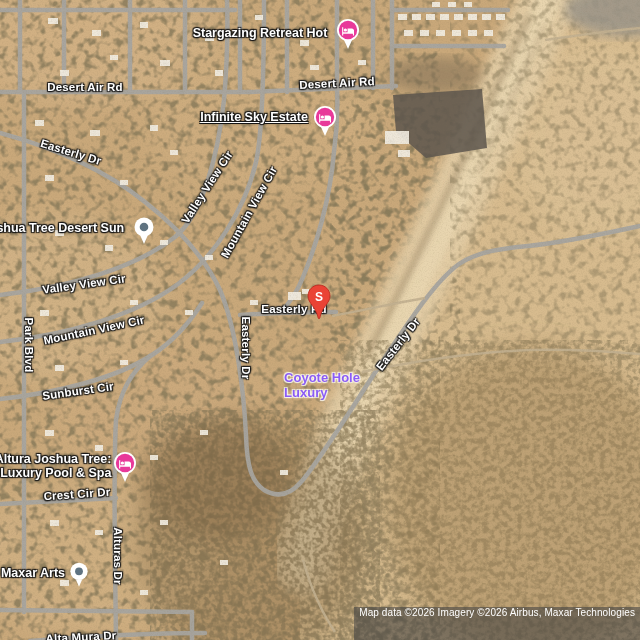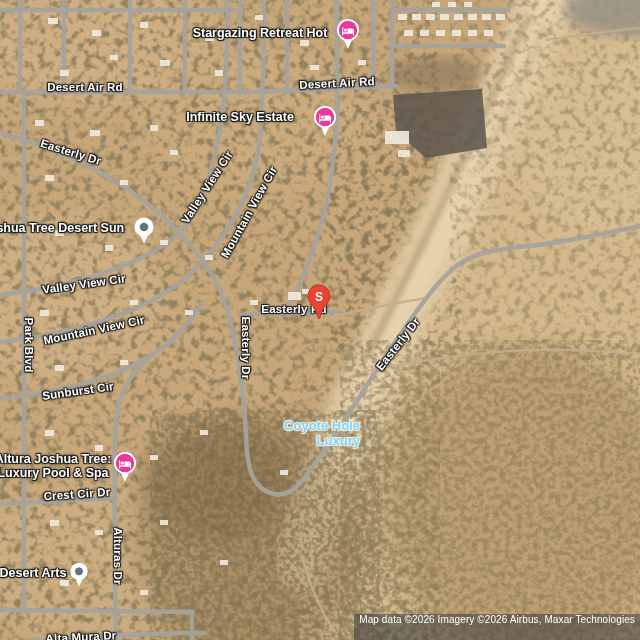--- a/index.html
+++ b/index.html
@@ -10,43 +10,42 @@
   #terrain{position:absolute;left:0;top:0;}
   
   .rl{
     position:absolute;white-space:nowrap;z-index:5;
     color:#fff;font:700 11.5px "Liberation Sans",sans-serif;letter-spacing:.2px;
     text-shadow:-1px -1px 1px rgba(25,25,25,.95),1px -1px 1px rgba(25,25,25,.95),
                 -1px 1px 1px rgba(25,25,25,.95),1px 1px 1px rgba(25,25,25,.95),0 0 3px rgba(0,0,0,.7);
   }
   
   .pl{
-    position:absolute;white-space:nowrap;z-index:6;text-align:center;line-height:15.5px;
+    position:absolute;white-space:nowrap;z-index:6;text-align:right;line-height:15.5px;
     color:#fff;font:700 12.5px "Liberation Sans",sans-serif;
     text-shadow:-1px -1px 1px rgba(20,20,20,.95),1px -1px 1px rgba(20,20,20,.95),
                 -1px 1px 1px rgba(20,20,20,.95),1px 1px 1px rgba(20,20,20,.95),0 0 3px rgba(0,0,0,.75);
     cursor:pointer;
   }
   
   .al{
-    position:absolute;white-space:nowrap;z-index:5;text-align:right;line-height:13.5px;
-    color:#7dd3fc;font:700 13px "Liberation Sans",sans-serif;
+    position:absolute;white-space:nowrap;z-index:5;text-align:left;line-height:13.5px;
+    color:#8b5cf6;font:700 13px "Liberation Sans",sans-serif;
     text-shadow:-1px -1px 1px rgba(250,247,238,.95),1px -1px 1px rgba(250,247,238,.95),
                 -1px 1px 1px rgba(250,247,238,.95),1px 1px 1px rgba(250,247,238,.95);
-    margin-top:48px;
   }
   .poi-ic{position:absolute;z-index:7;cursor:pointer;}
   #s-marker{position:absolute;left:305px;top:284px;z-index:9;cursor:pointer;}
   #glogo{
     position:absolute;left:8px;top:649px;z-index:10;color:#d946ef;
     font:700 20px "Liberation Sans",sans-serif;letter-spacing:.5px;
     text-shadow:0 1px 3px rgba(0,0,0,.6),0 0 2px rgba(0,0,0,.4);cursor:pointer;text-decoration:underline;
   }
   #attrib{
-    position:absolute;right:0;bottom:0;z-index:10;height:26px;line-height:15px;
+    position:absolute;right:0;bottom:0;z-index:10;height:33px;line-height:15px;
     background:rgba(66,66,66,.58);color:#fff;font:400 10px "Liberation Sans",sans-serif;
     padding:0 5px;letter-spacing:.1px;
   }
 </style>
 </head>
 <body>
 
 <div id="map">
 
   <svg id="terrain" width="640" height="640" viewBox="0 0 640 640">
@@ -226,27 +225,27 @@
   <div class="rl" style="left:81px;top:637px;transform:translate(-50%,-50%) rotate(-3deg);">Alta Mura Dr</div>
 
   <div class="al" style="left:322px;top:385px;transform:translate(-50%,-50%);">
     <div>Coyote Hole</div>
     <div>Luxury</div>
   </div>
 
   <div class="pl" style="left:260px;top:33px;transform:translate(-50%,-50%);">
     <div>Stargazing Retreat Hot</div>
   </div>
-  <div class="pl" style="left:240px;top:117px;transform:translate(-50%,-50%);">Infinite Sky Estate</div>
+  <div class="pl" style="left:254px;top:117px;transform:translate(-50%,-50%);text-decoration:underline;">Infinite Sky Estate</div>
   <div class="pl" style="left:53px;top:228px;transform:translate(-50%,-50%);">Joshua Tree Desert Sun</div>
   <div class="pl" style="left:53px;top:466px;transform:translate(-50%,-50%);">
     <div>Altura Joshua Tree:</div>
     <div>Luxury Pool &amp; Spa</div>
   </div>
-  <div class="pl" style="left:33px;top:573px;transform:translate(-50%,-50%);">Desert Arts</div>
+  <div class="pl" style="left:33px;top:573px;transform:translate(-50%,-50%);">Maxar Arts</div>
 
   <div class="poi-ic" style="left:335px;top:18px;">
     <svg width="26" height="32" viewBox="0 0 26 32">
       <path d="M13 31 L9 22 H17 Z" fill="#fff"></path>
       <circle cx="13" cy="12" r="11" fill="#fff"></circle>
       <circle cx="13" cy="12" r="9.2" fill="#e8399a"></circle>
       <g transform="translate(6.6,6.6) scale(0.54)" fill="#fff">
         <path d="M7 13c1.66 0 3-1.34 3-3S8.66 7 7 7s-3 1.34-3 3 1.34 3 3 3zm12-6h-8v7H3V5H1v15h2v-3h18v3h2v-9c0-2.21-1.79-4-4-4z"></path>
       </g>
     </svg>

